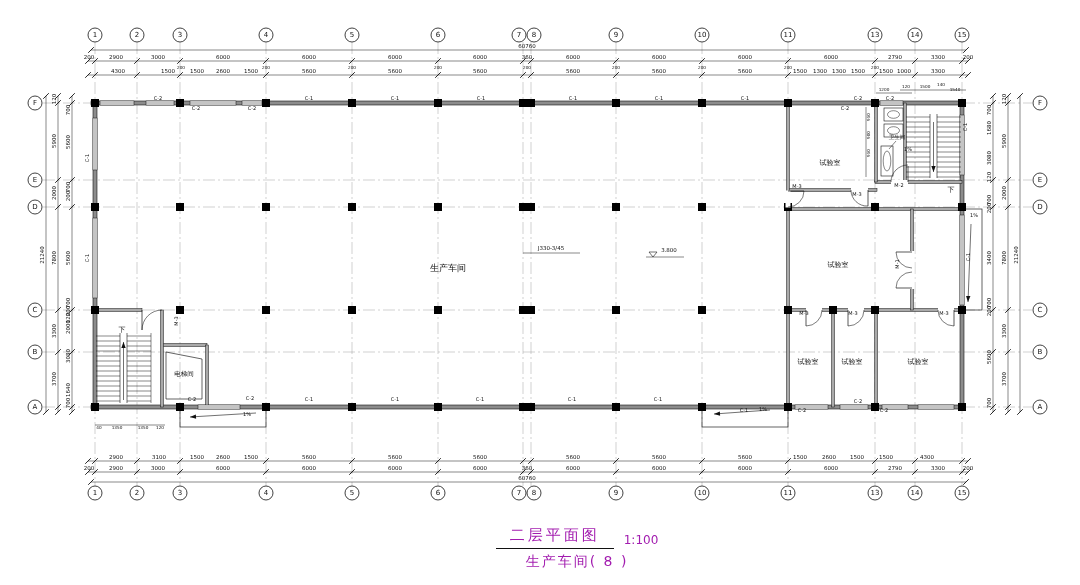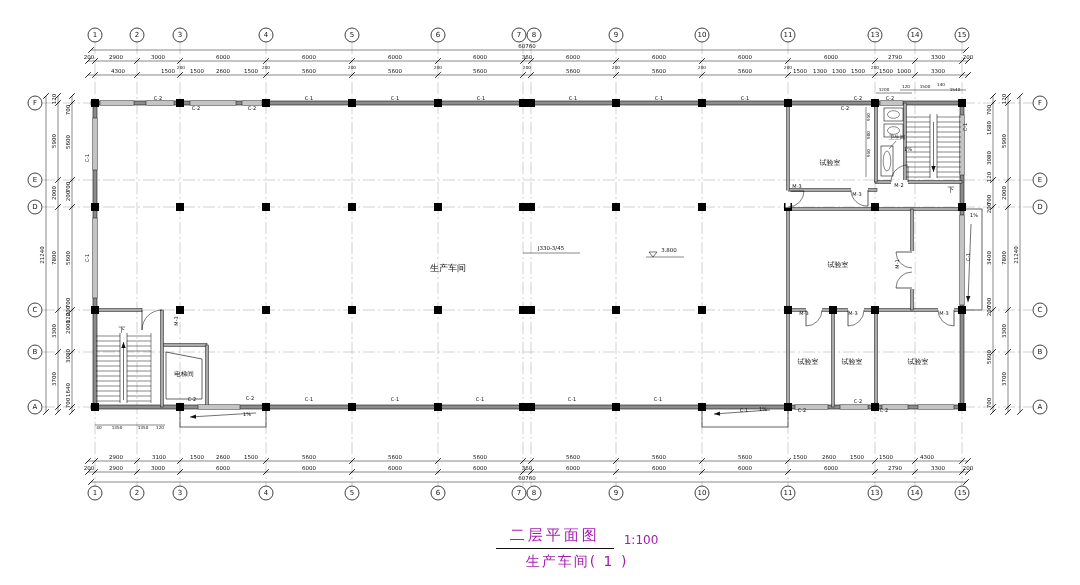--- a/index.html
+++ b/index.html
@@ -610,15 +610,15 @@
         <text x="35" y="409.3" font-size="7" fill="#111111" text-anchor="middle" font-family="&quot;DejaVu Sans&quot;,sans-serif">A</text>
         <circle cx="1040" cy="407" r="7" fill="#fff" stroke="#111" stroke-width="0.8"></circle>
         <text x="1040" y="409.3" font-size="7" fill="#111111" text-anchor="middle" font-family="&quot;DejaVu Sans&quot;,sans-serif">A</text>
       </g>
     </svg>
   <div class="titleblock">
     <div class="t-row">
       <span class="t-main">二层平面图</span>
       <span class="t-scale">1:100</span>
     </div>
-    <div class="t-sub">生产车间( 1 )</div>
+    <div class="t-sub">生产车间( 8 )</div>
   </div>
 </div>
 
 </body></html>

